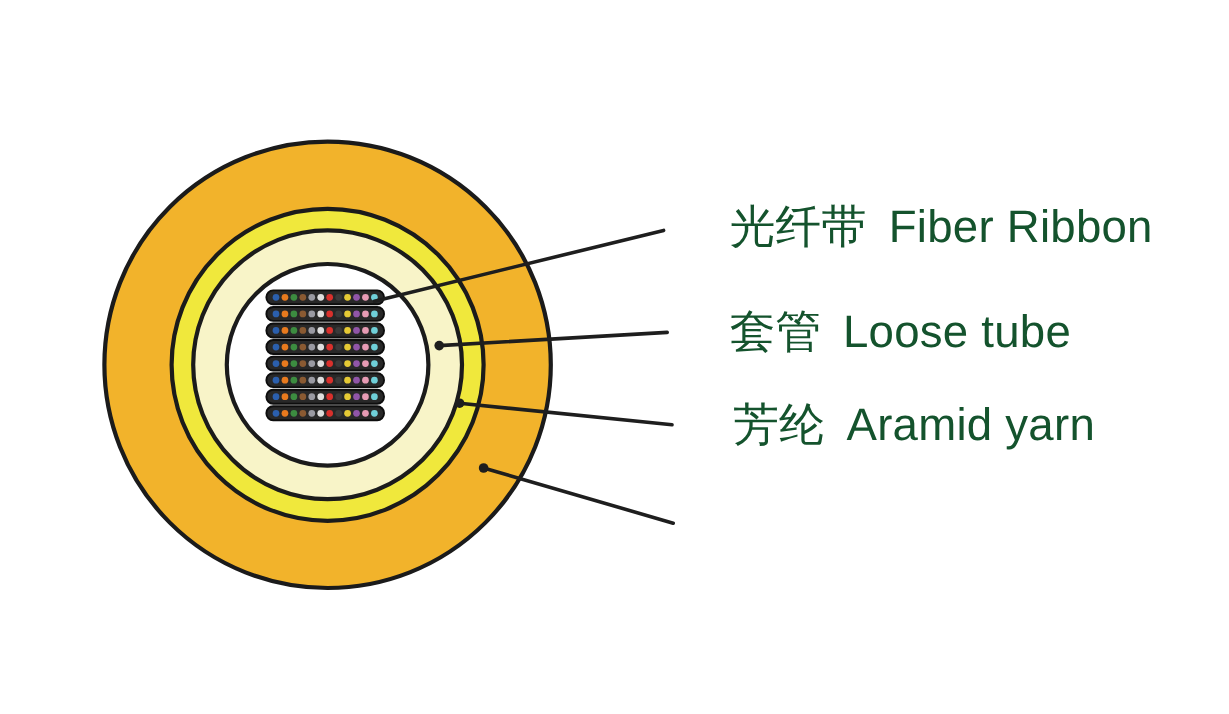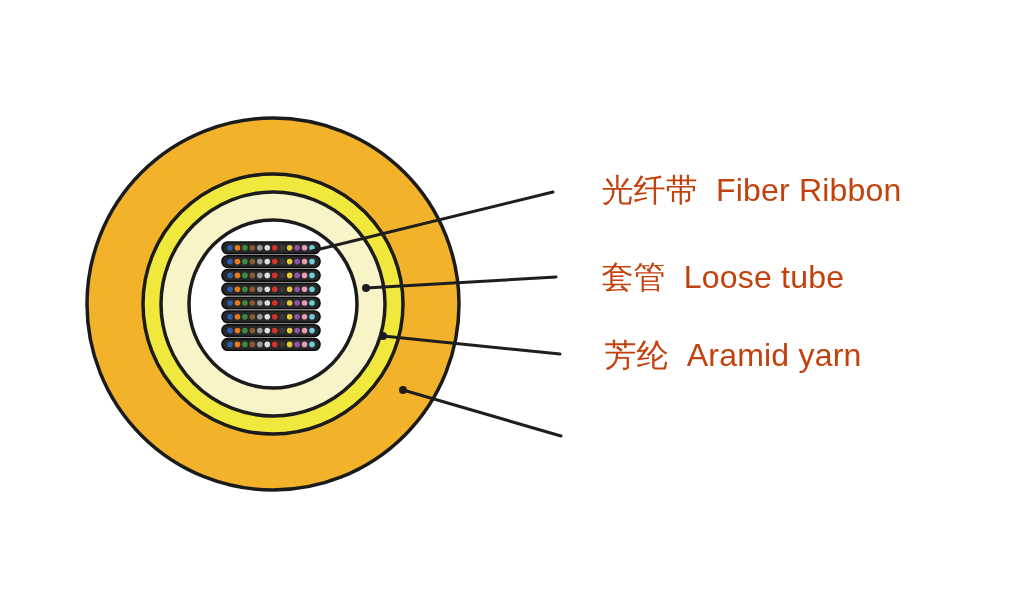--- a/index.html
+++ b/index.html
@@ -7,22 +7,22 @@
     position:relative;
     width:1024px;height:595px;
     background:#ffffff;
     overflow:hidden;
     font-family:"Liberation Sans","DejaVu Sans",sans-serif;
   }
   #diagram-svg{position:absolute;left:0;top:0;}
   .layer-label{
     position:absolute;
     transform:translateY(-50%);
-    font-size:32px;
-    color:#c2410c;
+    font-size:38px;
+    color:#14532d;
     white-space:pre;
     letter-spacing:0.2px;
     line-height:1;
   }
   .layer-label .zh{margin-right:18px;}
   .layer-label .en{}
 </style>
 </head>
 <body>
 

